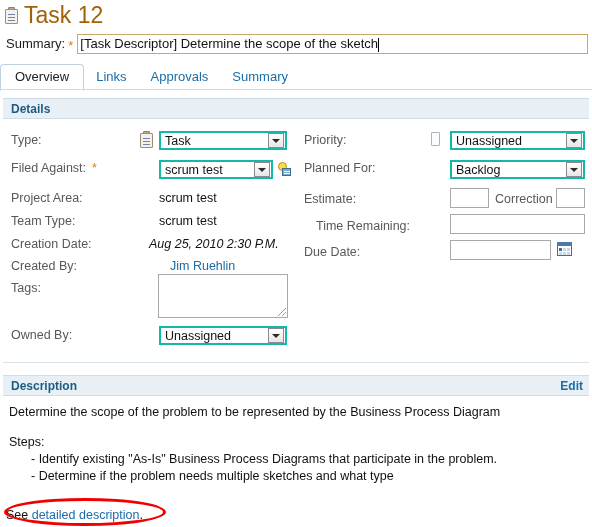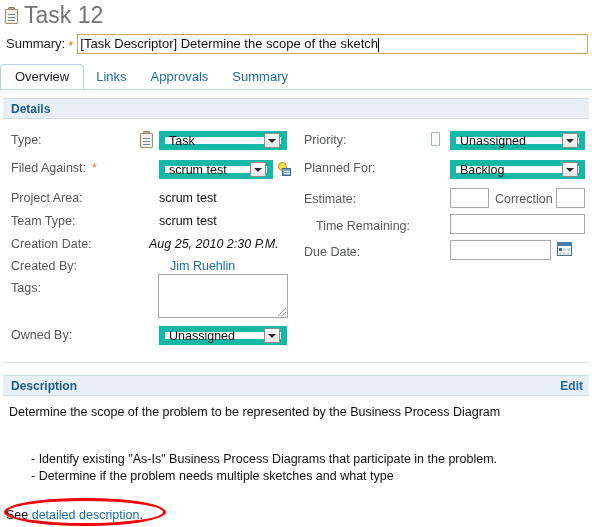--- a/index.html
+++ b/index.html
@@ -12,21 +12,21 @@
   }
   #root { position: relative; width: 592px; height: 527px; }
 
   
   .page-header {
     position: absolute; left: 0; top: 0;
     display: flex; align-items: center; gap: 5px;
     padding-left: 4px; height: 30px;
   }
   .page-title {
-    font-size: 23px; color: #737373; font-weight: normal;
+    font-size: 23px; color: #a16207; font-weight: normal;
     letter-spacing: 0px; line-height: 26px;
   }
   .clipboard-icon { width: 15px; height: 17px; position: relative; display:inline-block; }
   .clipboard-icon .body {
     position:absolute; left:1px; top:2px; width:13px; height:15px;
     background:#f3f1ea; border:1px solid #9b8f78; border-radius:1px;
   }
   .clipboard-icon .clip {
     position:absolute; left:4px; top:0px; width:7px; height:4px;
     background:#b9ae95; border:1px solid #8d8068; border-radius:1px;
@@ -88,21 +88,21 @@
   .detail-label {
     position: absolute; font-size: 12.5px; color: #56585a; white-space: nowrap;
   }
   .detail-value {
     position: absolute; font-size: 12.5px; color: #111; white-space: nowrap;
   }
   .detail-value.link { color:#1b6ca8; cursor:pointer; }
 
   
   .combo {
-    position: absolute; border: 6px solid #14b8a6; background: #fff;
+    position: absolute; border: 2px solid #14b8a6; background: #fff;
     height: 19px; display: flex; align-items: center; cursor: pointer;
   }
   .combo .txt {
     flex: 1; font-size: 12.5px; color: #111; padding-left: 4px;
     overflow: hidden; white-space: nowrap;
   }
   .combo .arrow-btn {
     width: 16px; height: 15px; margin-right: 1px;
     background: linear-gradient(#ffffff,#e6e6e6);
     border: 1px solid #8c8c8c; display:flex; align-items:center; justify-content:center;
@@ -305,20 +305,21 @@
   </span>
 
   <div class="divider" style="top:362px;"></div>
 
   <div class="section-bar" style="top:375px;">
     <span class="section-title">Description</span>
     <span class="section-action">Edit</span>
   </div>
 
   <div class="desc-body" style="top:404px;">Determine the scope of the problem to be represented by the Business Process Diagram</div>
+  <div class="desc-body" style="top:434px;">Steps:</div>
   <div class="desc-body desc-indent" style="top:451px;">- Identify existing "As-Is" Business Process Diagrams that participate in the problem.</div>
   <div class="desc-body desc-indent" style="top:468px;">- Determine if the problem needs multiple sketches and what type</div>
 
   <div class="see-line" style="top:508px;">
     <span>See </span><a href="#">detailed description</a><span>.</span>
   </div>
 
   <div class="annot-ellipse" style="left:4px; top:498px; width:162px; height:28px;"></div>
 
 </div>

